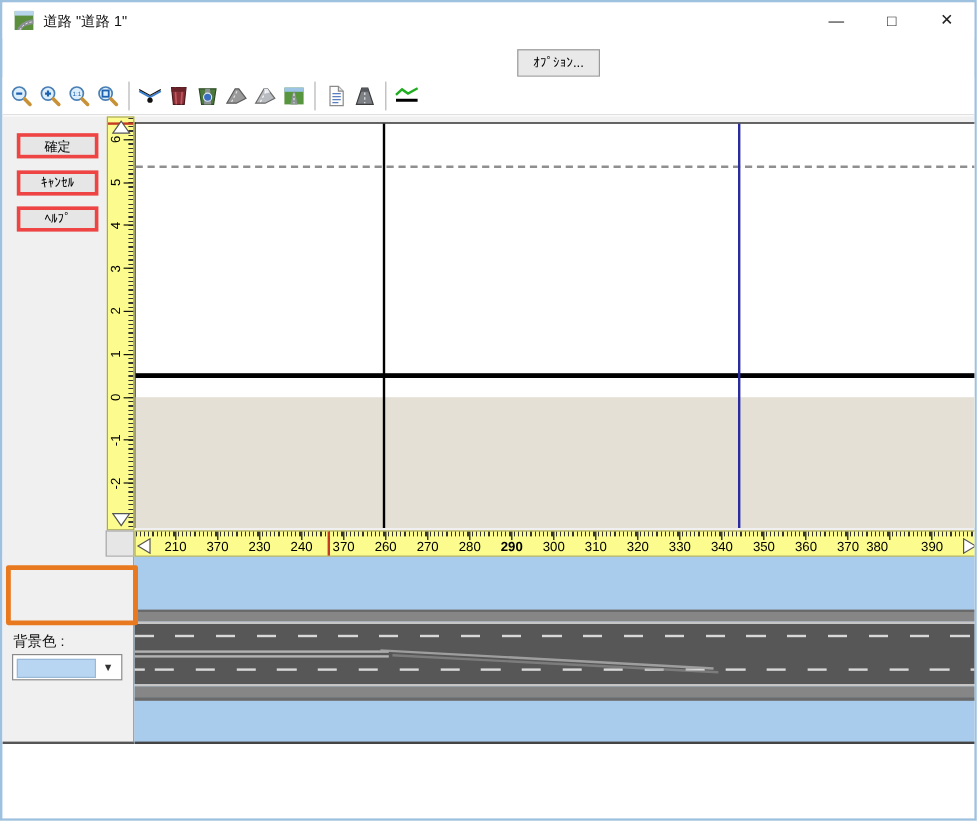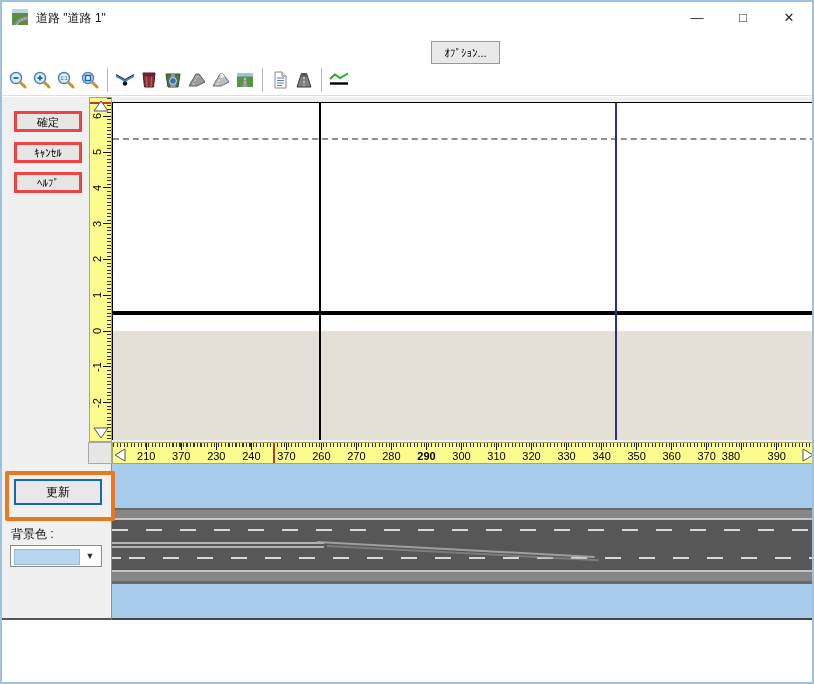--- a/index.html
+++ b/index.html
@@ -285,21 +285,20 @@
       <div class="hlabel" style="left: 580.672px;">370</div>
       <div class="htick" style="left: 628.197px;"></div>
       <div class="hlabel" style="left: 605px;">380</div>
       <div class="htick" style="left: 663.221px;"></div>
       <div class="hlabel" style="left: 650.721px;">390</div>
       <div class="hcursor" style="left: 160.114px;"></div>
     </div>
 
   <div class="abs bottom-left"></div>
   <div class="abs annot-box"></div>
-  <button class="abs update-btn">更新</button>
   <div class="abs bgcolor-label">背景色 :</div>
   <div class="abs color-combo">
     <div class="color-swatch"></div>
     <div class="combo-arrow">▼</div>
   </div>
 
   <div class="abs roadview">
     <div class="rv" style="top:44px;height:2px;background:#6a6a6a"></div>
     <div class="rv" style="top:46px;height:8px;background:#868686"></div>
     <div class="rv" style="top:54px;height:2px;background:#c6c6c6"></div>

